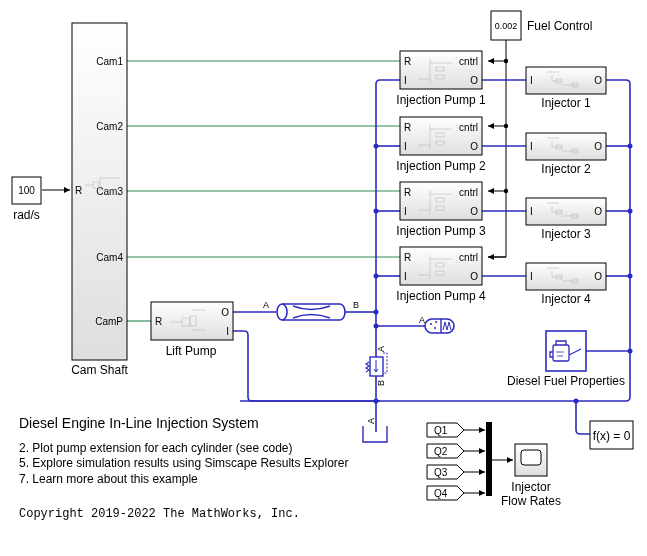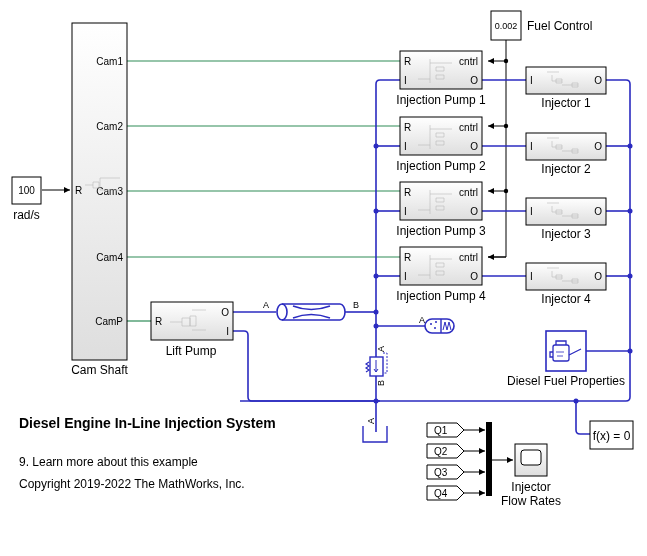--- a/index.html
+++ b/index.html
@@ -11,23 +11,23 @@
   .port { font-family:"Liberation Sans", sans-serif; font-size:10px; fill:#000; }
   .lbl { font-family:"Liberation Sans", sans-serif; font-size:12px; fill:#000; }
   .small { font-family:"Liberation Sans", sans-serif; font-size:9px; fill:#000; }
   .sig { stroke:#2e8b57; stroke-width:1.2; fill:none; }
   .phys { stroke:#2b2bc0; stroke-width:1.6; fill:none; }
   .ctl { stroke:#000; stroke-width:1; fill:none; }
   .dot { fill:#2b2bc0; }
   .dotk { fill:#000; }
   .glyph { stroke:#bbb; stroke-width:0.6; fill:none; }
   .annot { position:absolute; left:19px; top:416px; font-size:12px; line-height:15.2px; }
-  .annot .title { font-weight:bold; font-size:14px; margin-bottom:24px; }
+  .annot .title { font-weight:normal; font-size:14px; margin-bottom:10px; }
   .annot .item { cursor:pointer; }
-  .annot .copy { margin-top:7px; }
+  .annot .copy { margin-top:20px;font-family:Liberation Mono, monospace; }
 </style>
 </head>
 <body>
 
 <svg id="diagram" width="647" height="556" viewBox="0 0 647 556">
   <defs>
     <linearGradient id="blkgrad" x1="0" y1="0" x2="0" y2="1">
       <stop offset="0" stop-color="#ffffff"></stop>
       <stop offset="1" stop-color="#dedede"></stop>
     </linearGradient>
@@ -272,15 +272,17 @@
   <g>
     <rect class="blk" x="515" y="444" width="32" height="32"></rect>
     <rect x="521" y="450" width="20" height="15" rx="3" fill="#fff" stroke="#000" stroke-width="1"></rect>
     <text class="lbl" x="531" y="491" text-anchor="middle">Injector</text>
     <text class="lbl" x="531" y="505" text-anchor="middle">Flow Rates</text>
   </g>
 </svg>
 
 <div class="annot">
   <div class="title">Diesel Engine In-Line Injection System</div>
-  <div class="item">9. Learn more about this example</div>
+  <div class="item">2. Plot pump extension for each cylinder (see code)</div>
+  <div class="item">5. Explore simulation results using Simscape Results Explorer</div>
+  <div class="item">7. Learn more about this example</div>
   <div class="copy">Copyright 2019-2022 The MathWorks, Inc.</div>
 </div>
 
 </body></html>

